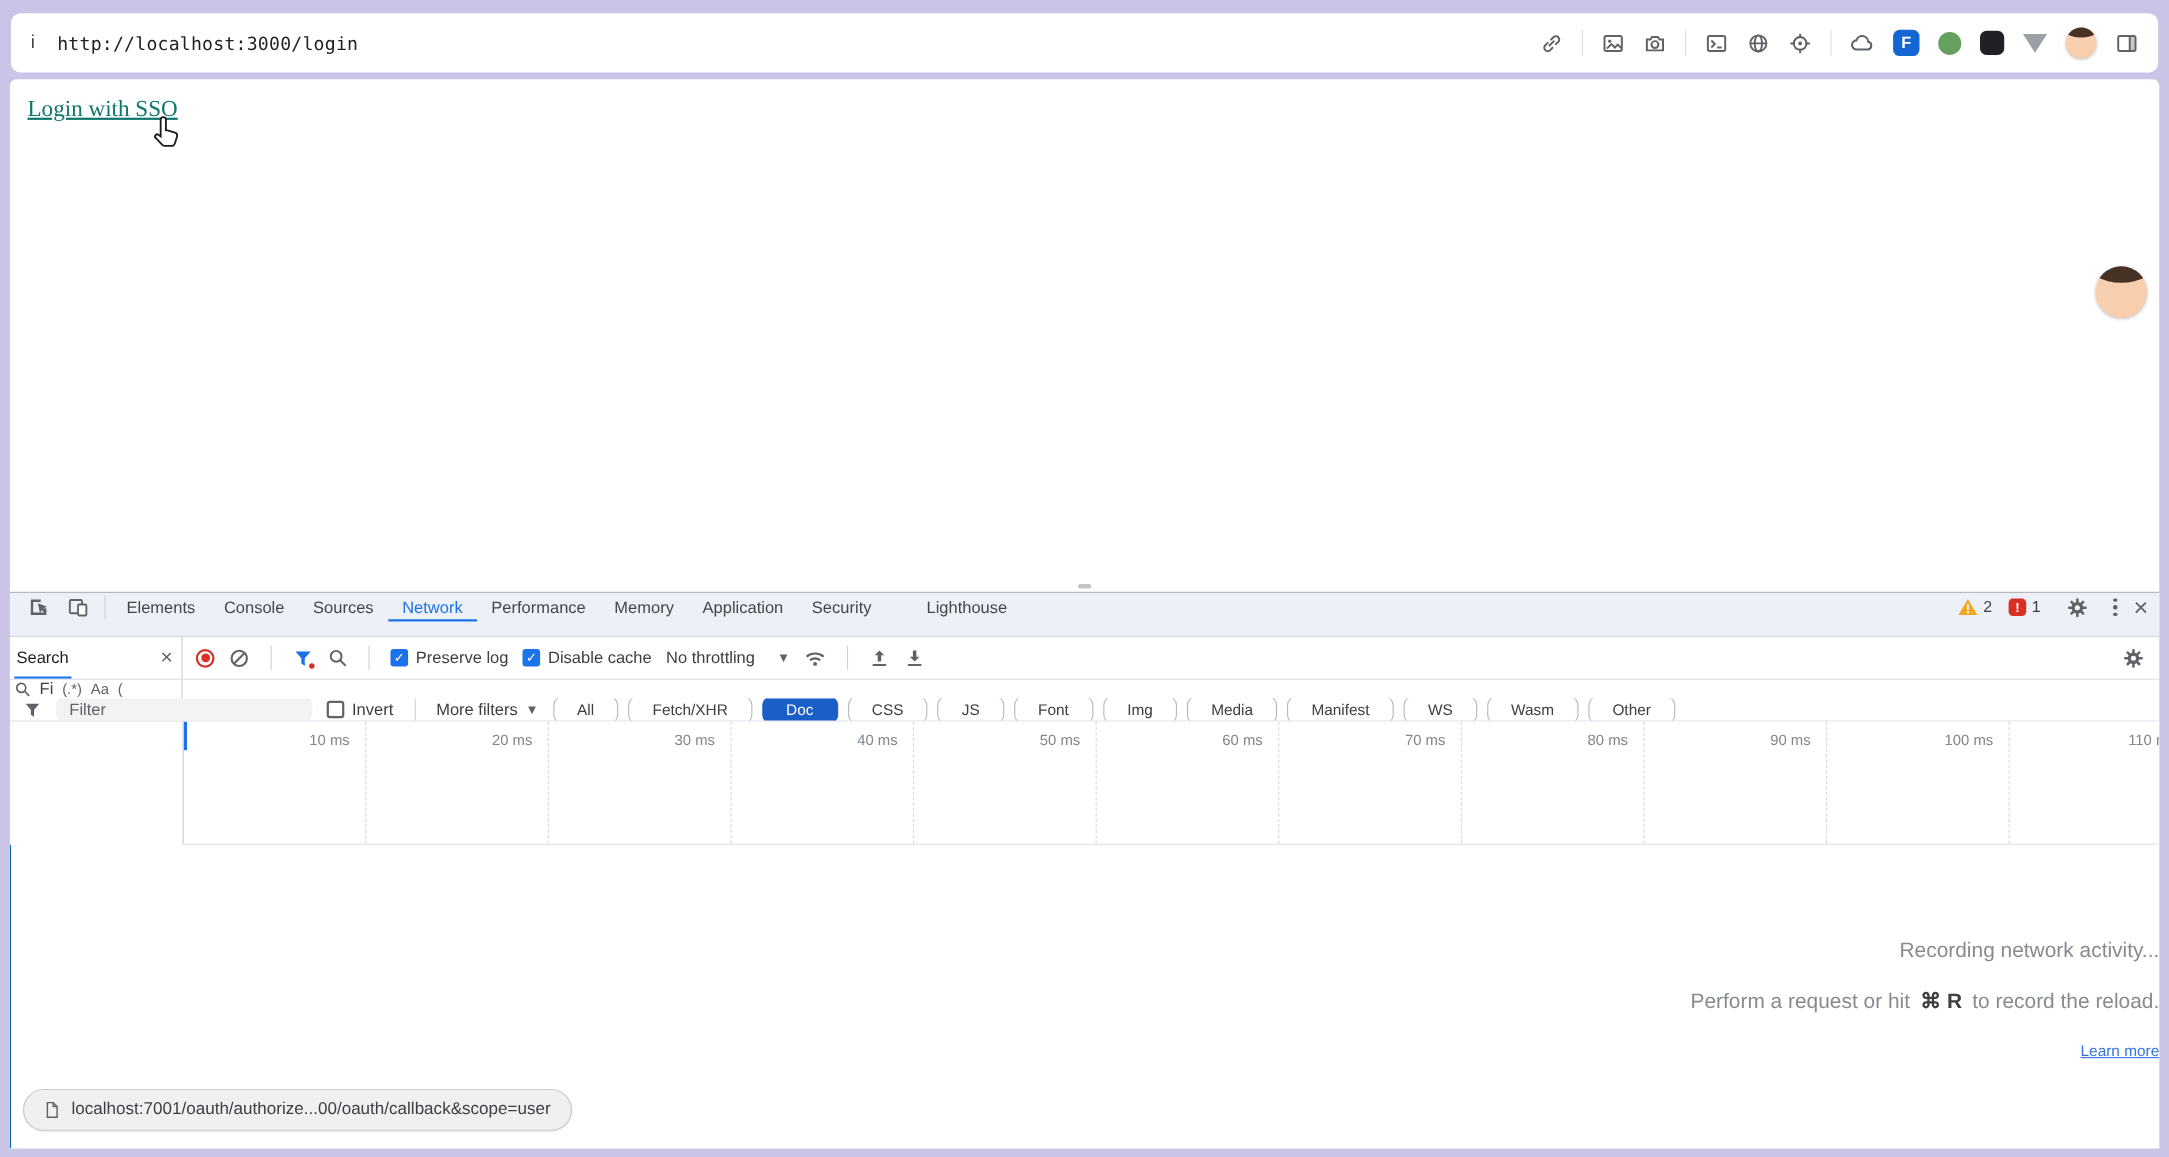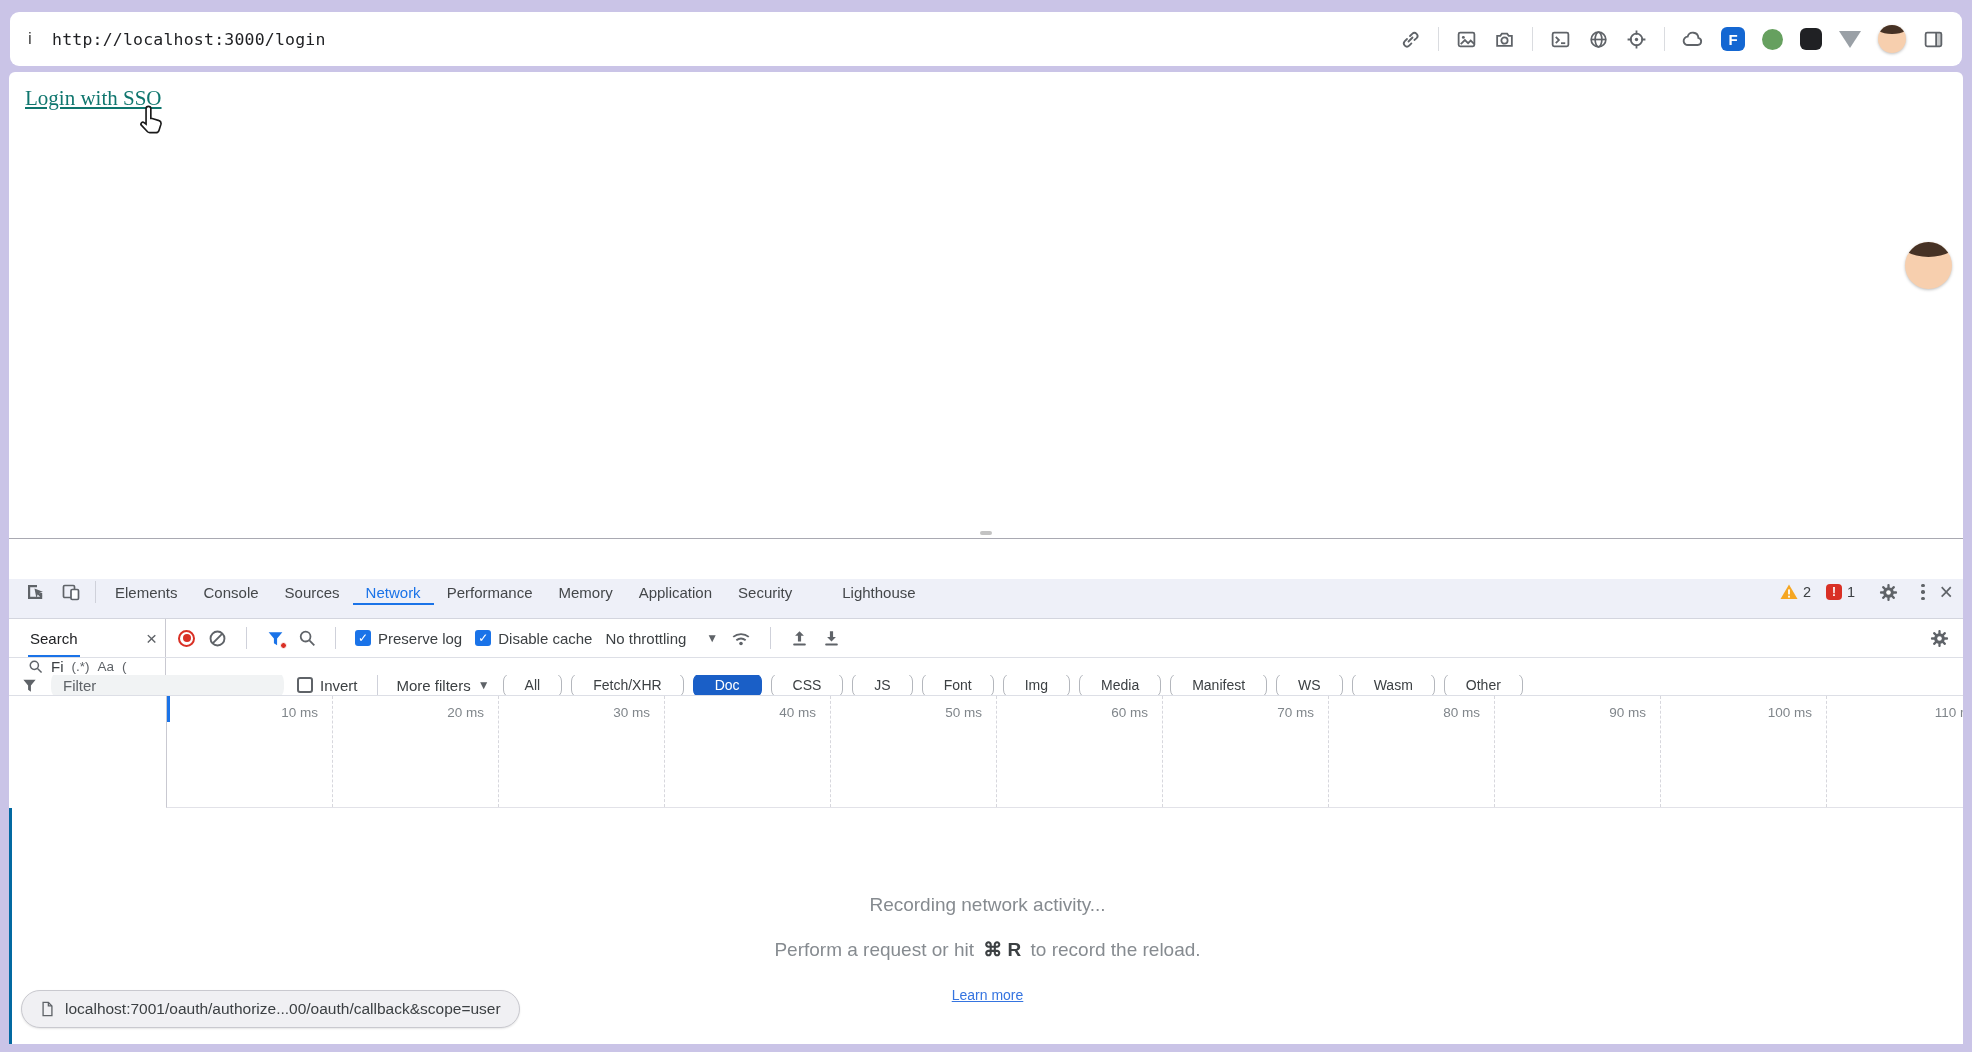--- a/index.html
+++ b/index.html
@@ -39,38 +39,38 @@
   .cursor-icon { position:absolute; left:130px; top:32px; }
   .float-avatar { position:absolute; right:11px; top:170px; width:47px; height:47px; }
   .grip { position:absolute; left:calc(50% - 6px); bottom:3px; width:12px; height:4px;
           border-radius:2px; background:#c3c3c3; }
 
   
   .devtools { flex:1; display:flex; flex-direction:column; border-top:1px solid #a9a9b2;
               background:#fff; position:relative; font-size:15px; color:#3c4043; }
 
   .dt-tabbar { height:40px; flex:none; background:#eef0f8; border-bottom:1px solid #d3d5de;
-               display:flex; align-items:center; padding:0 10px 13px 8px;margin-top:40px; }
+               display:flex; align-items:center; padding:0 10px 13px 8px; }
   .tbtn { width:36px; height:32px; display:flex; align-items:center; justify-content:center; color:#5f6368; }
   .vsep { width:1px; height:22px; background:#cfd1da; margin:0 6px; }
   .dt-tab { padding:0 13px; height:100%; display:flex; align-items:center; font-size:15px; color:#44474a; }
   .dt-tab.selected { color:#1a73e8; box-shadow:inset 0 -2px 0 #1a73e8; }
   .dt-tab.gap { margin-left:24px; }
   .dt-right { margin-left:auto; display:flex; align-items:center; gap:15px; }
   .badge { display:flex; align-items:center; gap:5px; font-size:14.5px; color:#3c4043; }
   .red-badge { width:16px; height:16px; border-radius:4px; background:#d93025; color:#fff;
                font-size:12px; font-weight:bold; display:flex; align-items:center; justify-content:center; }
   .kebab { display:flex; flex-direction:column; gap:3px; }
   .kebab span { width:3.5px; height:3.5px; border-radius:50%; background:#5f6368; }
   .xclose { font-size:23px; color:#5f6368; line-height:1; }
 
   .dt-row { height:39px; flex:none; border-bottom:1px solid #dddfe6; display:flex; align-items:stretch; }
   .dt-row.r3 { height:38px;flex-direction:column; }
   .left-cell { width:157px; flex:none; border-right:1px solid #c9c9d1; display:flex;
-               align-items:center; padding:0 8px 0 19px; overflow:hidden; gap:7px; }
+               align-items:center; padding:0 8px 0 4px; overflow:hidden; gap:7px; }
   .search-tab-label { color:#202124; height:100%; display:flex; align-items:center;
                       box-shadow:inset 0 -2px 0 #1a73e8; padding:0 2px; }
   .right-cell { flex:1; display:flex; align-items:center; gap:13px; padding:0 14px 0 12px; overflow:hidden; }
 
   .rec { position:relative; width:17px; height:17px; border:2px solid #d93025; border-radius:50%; }
   .rec::after { content:""; position:absolute; inset:2.5px; background:#d93025; border-radius:50%; }
   .cb { width:16px; height:16px; border-radius:3px; background:#1a73e8; color:#fff; font-size:12px;
         display:flex; align-items:center; justify-content:center; flex:none; }
   .cb.off { background:#fff; border:2px solid #5f6368; }
   .grp { display:flex; align-items:center; gap:7px; }
@@ -89,21 +89,21 @@
   .chips { display:flex; align-items:center; gap:9px; }
 
   .mut { color:#5f6368; font-size:13.5px; }
 
   .ruler { height:112px; flex:none; margin-left:157px; border-left:1px solid #c9c9d1;
            border-bottom:1px solid #e2e2e8; display:flex; overflow:hidden; position:relative; background:#fff; }
   .ruler::before { content:""; position:absolute; left:0; top:0; width:3px; height:26px; background:#1a73e8; }
   .rcell { flex:none; width:166px; border-right:1px dashed #d7d7dd; font-size:13.5px; color:#80868b;
            text-align:right; padding:9px 14px 0 0; }
 
-  .dt-empty { flex:1; border-left:3px solid #0369a1; text-align:center;
+  .dt-empty { flex:1; border-left:1px solid #0369a1; text-align:right;
               padding-top:86px; color:#868b90; font-size:19px; }
   .es-line { margin-bottom:22px; }
   .kbd { color:#3c4043; font-weight:bold; margin:0 4px; }
   .learn { color:#3574e0; text-decoration:underline; font-size:14px; }
 
   .status { position:absolute; left:12px; bottom:16px; height:38px; border-radius:19px;
             background:#f0f0f3; border:1px solid #c9c9cf; display:flex; align-items:center;
             gap:10px; padding:0 18px; font-size:15.5px; color:#3c4043;
             box-shadow:0 1px 2px rgba(0,0,0,.10); }
 </style>

